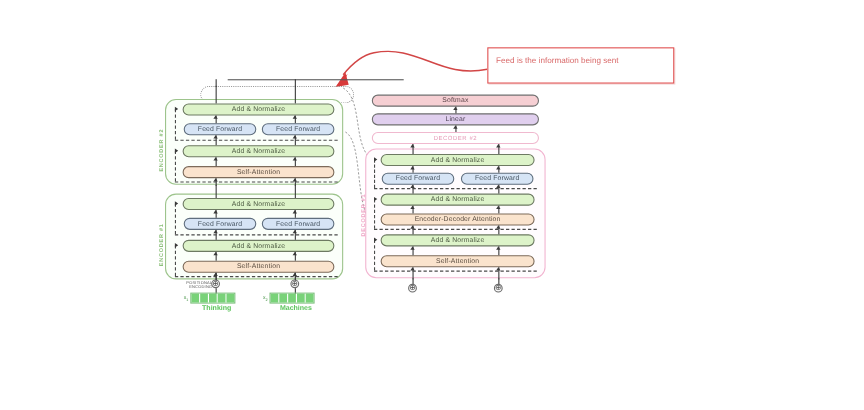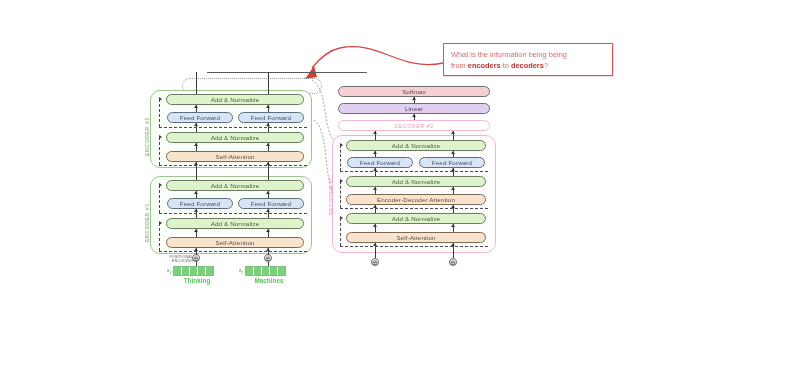--- a/index.html
+++ b/index.html
@@ -94,22 +94,21 @@
 
 <div id="stage">
 
   <svg class="redcurve" width="785" height="373">
     <path d="M443,63 C400,72 380,40 340,48 C330,50 320,58 312,68" stroke="#d24646" stroke-width="1.3" fill="none"></path>
     <polygon points="306,78 316,67 312,76 316,74" fill="#d83a3a"></polygon>
     <polygon points="305,79 314,66 317,77" fill="#d83a3a"></polygon>
   </svg>
 
   <div id="callout" style="left:443px;top:43px;width:170px;height:33px;">
-    <div>What is the information being being</div>
-    <div><span>from </span><b>encoders</b><span> to </span><b>decoders</b><span>?</span></div>
+    <div>Feed is the information being sent</div>
   </div>
 
   <div class="topline" style="left:207px;top:72px;width:160px;"></div>
 
   <div class="frame dotted-top" style="left:182px;top:78px;width:140px;height:16px;"></div>
 
   <div class="frame enc" style="left:150px;top:90px;width:162px;height:78px;"></div>
   <div class="vlabel enc" style="left:144px;top:104px;height:52px;">ENCODER #2</div>
 
   <div class="pill green" style="left:166px;top:94px;width:138px;height:11px;">Add &amp; Normalize</div>

